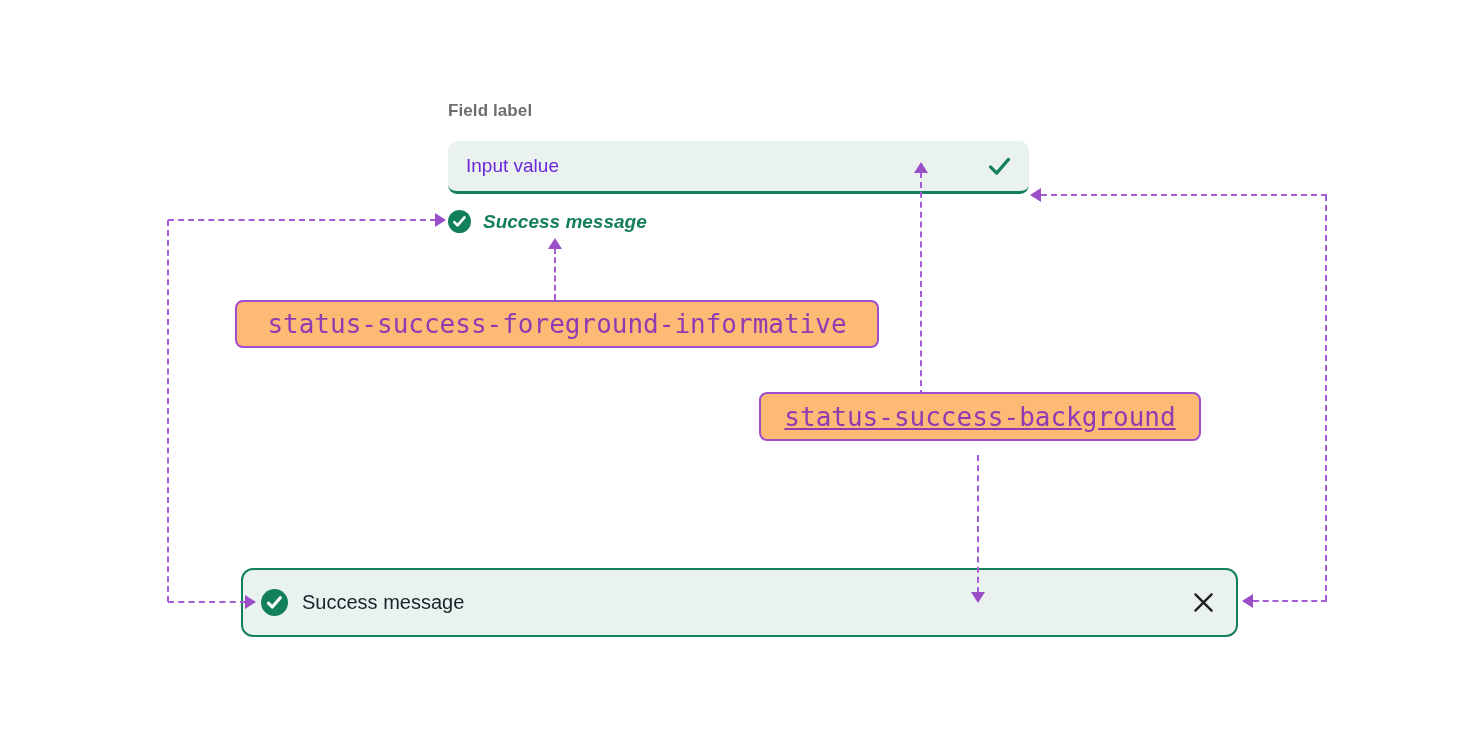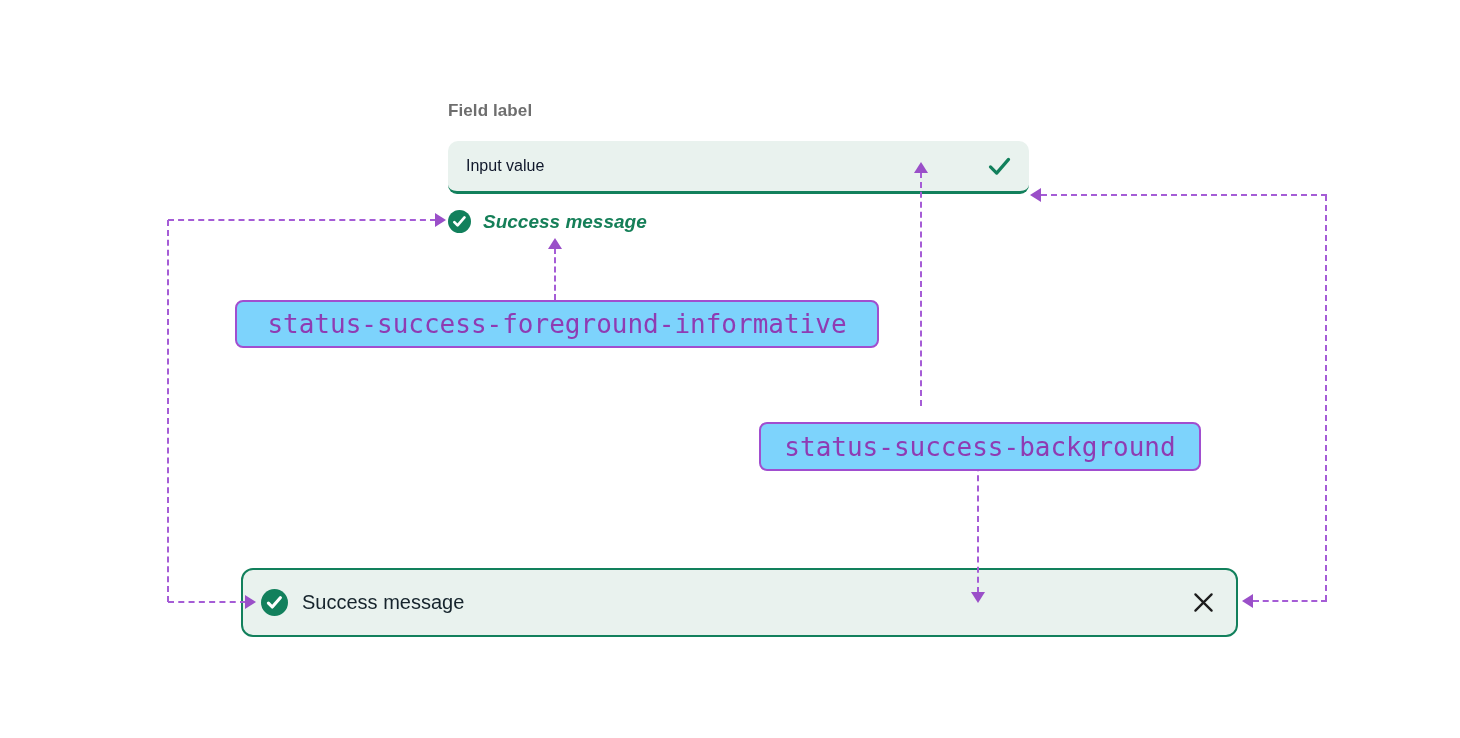--- a/index.html
+++ b/index.html
@@ -24,55 +24,55 @@
     width: 581px; height: 53px;
     background: #e9f2ee;
     border: none;
     border-bottom: 3px solid #12805c;
     border-radius: 10px 10px 9px 9px;
     display: flex; align-items: center;
     padding: 0 18px;
     z-index: 2;
   }
   .text-input .value {
-    font-size: 16px; color: #0f172a;
+    font-size: 19px; color: #6d28d9;
   }
   .text-input .valid-icon {
     margin-left: auto;
     display: flex; align-items: center;
   }
 
   
   .help-row {
     position: absolute; left: 440px; top: 210px;
     display: flex; align-items: center; gap: 12px;
     z-index: 2;
   }
   .help-row .help-text {
     font-size: 19px; font-style: italic; font-weight: 600;
     color: #157f58;
   }
 
   
   .token {
     position: absolute;
-    background: #7dd3fc;
+    background: #fdba74;
     border: 2px solid #a14ecf;
     border-radius: 8px;
     color: #8f3bb3;
     font-family: "DejaVu Sans Mono", monospace;
     font-size: 26px;
     display: flex; align-items: center; justify-content: center;
     z-index: 5;
     white-space: nowrap;
   }
   .token-informative { left: 227px; top: 300px; width: 644px; height: 48px; }
   .token-bordercolor { left: 962px; top: 306px; width: 461px; height: 49px; }
   .token-decorative  { left: 38px;  top: 406px; width: 629px; height: 49px; }
-  .token-background  { left: 751px; top: 422px; width: 442px; height: 49px; }
+  .token-background  { left: 751px; top: 392px; width: 442px; height: 49px; text-decoration: underline; }
 
   
   .toast {
     position: absolute; left: 233px; top: 568px;
     width: 997px; height: 69px;
     background: #e9f2ee;
     border: 2px solid #12805c;
     border-radius: 12px;
     display: flex; align-items: center;
     padding: 0 22px 0 18px;

